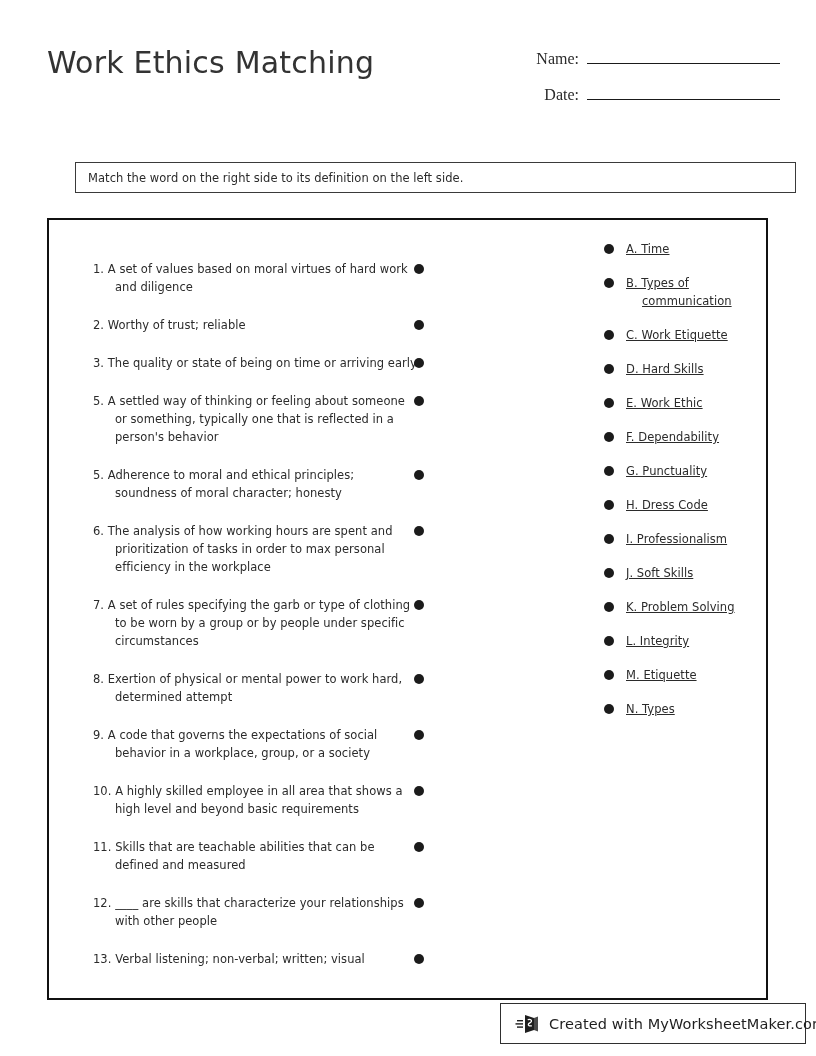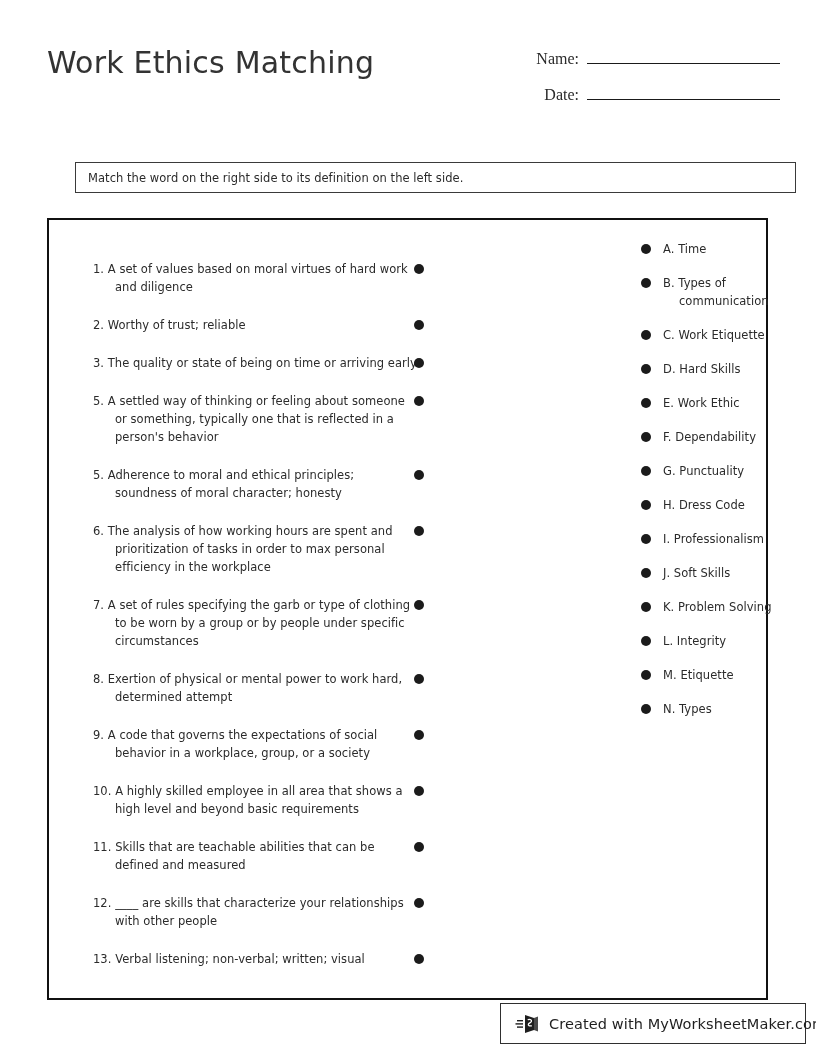--- a/index.html
+++ b/index.html
@@ -125,23 +125,24 @@
     top: 4px;
     width: 10px;
     height: 10px;
     border-radius: 50%;
     background: #1b1b1b;
   }
 
   
   .answers {
     position: absolute;
-    left: 592px;
+    left: 555px;
     top: 20px;
     width: 140px;
+    text-decoration: underline;
   }
   .ans-row {
     position: relative;
     margin-bottom: 16px;
     min-height: 18px;
   }
   .ans-dot {
     position: absolute;
     left: 0px;
     top: 4px;

